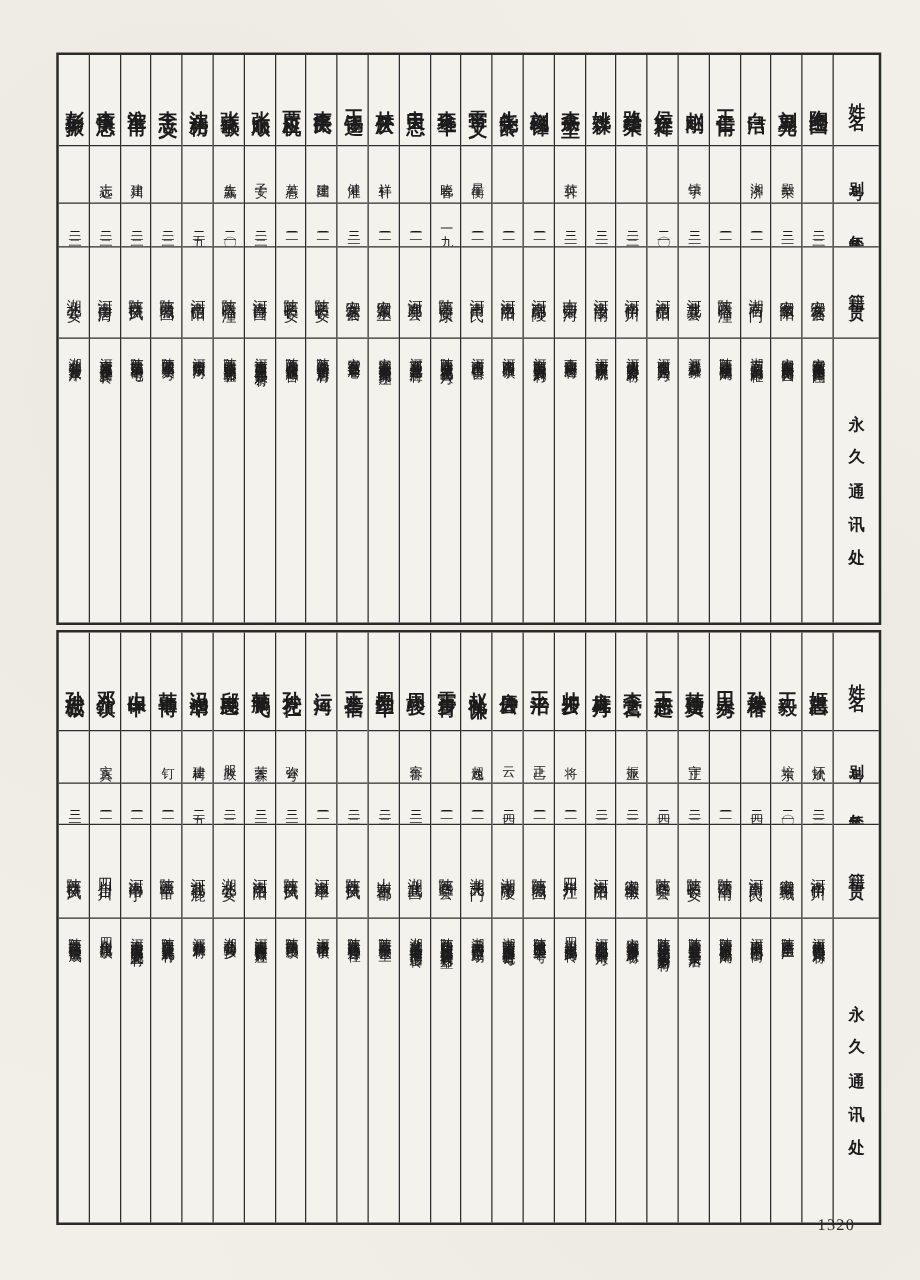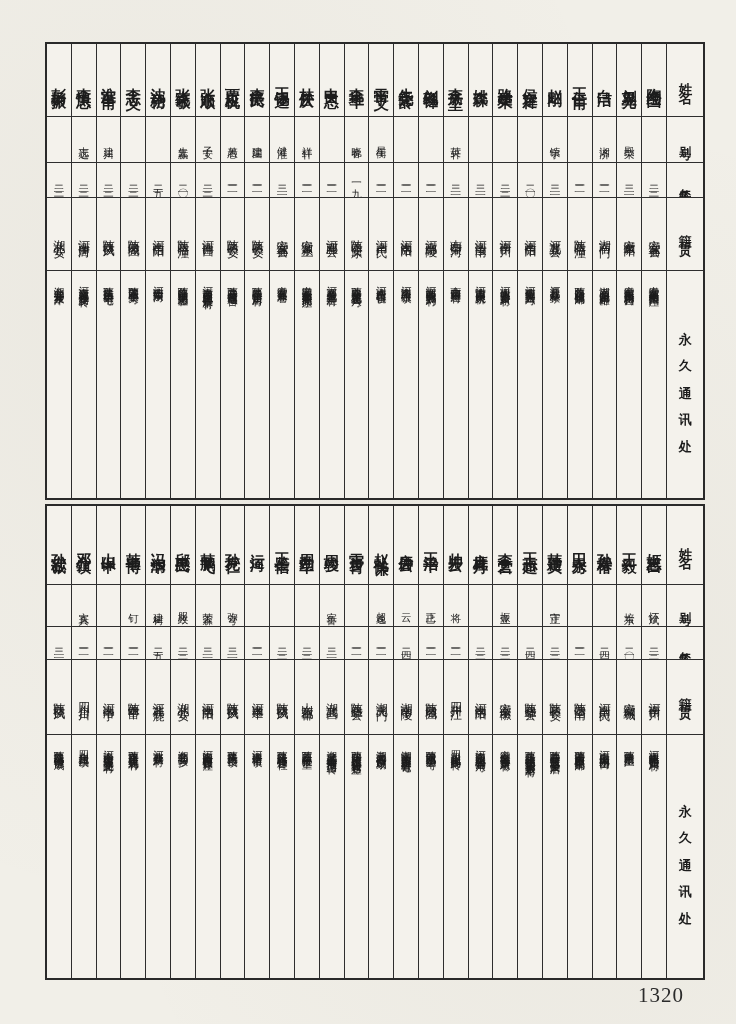--- a/index.html
+++ b/index.html
@@ -66,23 +66,23 @@
   .r-origin > span{font-size:12px;letter-spacing:2px;}
   .r-addr > span{font-size:10.5px;letter-spacing:1px;}
   
   .header-col .r-name > span{font-size:13.5px;letter-spacing:9px;font-weight:bold;}
   .header-col .r-alias > span{font-size:12px;letter-spacing:4px;font-weight:bold;}
   .header-col .r-age > span{font-size:12px;letter-spacing:2px;font-weight:bold;}
   .header-col .r-origin > span{font-size:13px;letter-spacing:9px;font-weight:bold;}
   .header-col .r-addr{align-items:center;}
   .header-col .r-addr > span{font-size:13px;letter-spacing:27px;font-weight:bold;}
   .page-number{
-    position:absolute;right:52px;bottom:16px;
+    position:absolute;right:52px;bottom:36px;
     font-family:"Liberation Serif","DejaVu Serif",serif;
-    font-size:21px;color:#2b2b2b;letter-spacing:1px;
+    font-size:13px;color:#2b2b2b;letter-spacing:1px;
   }
 </style>
 </head>
 <body>
 
 <div class="page">
 
   <div class="dir-table t-top">
     <div class="columns">
       <div class="col header-col">

